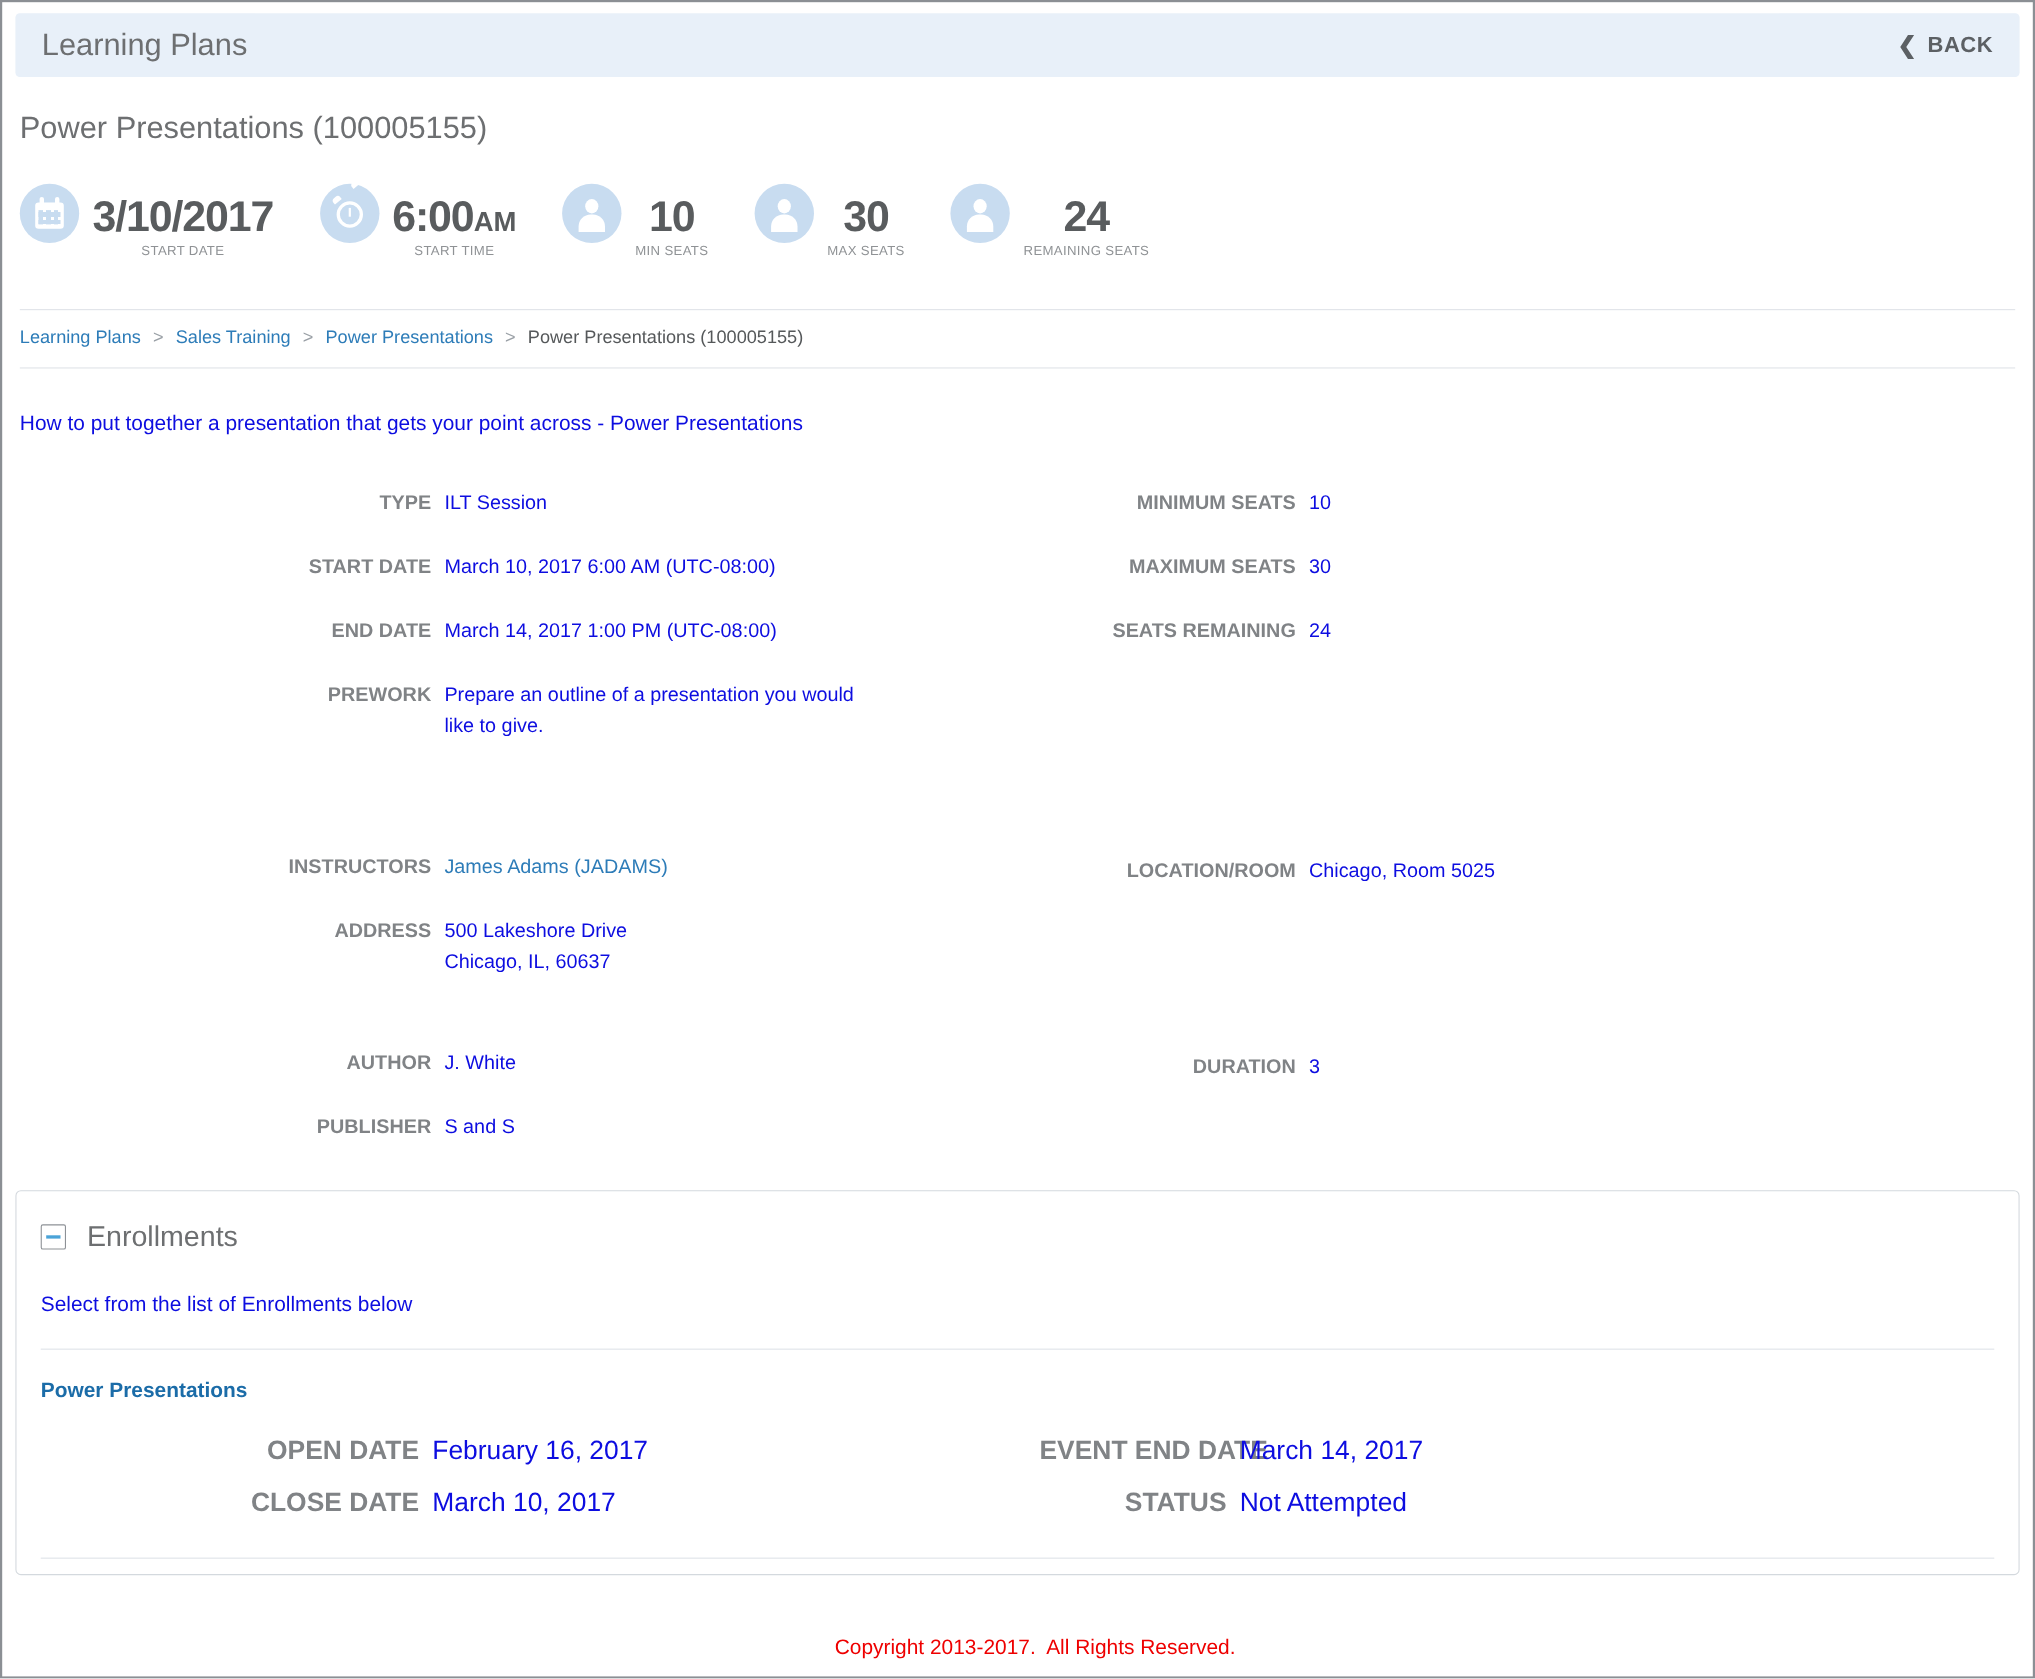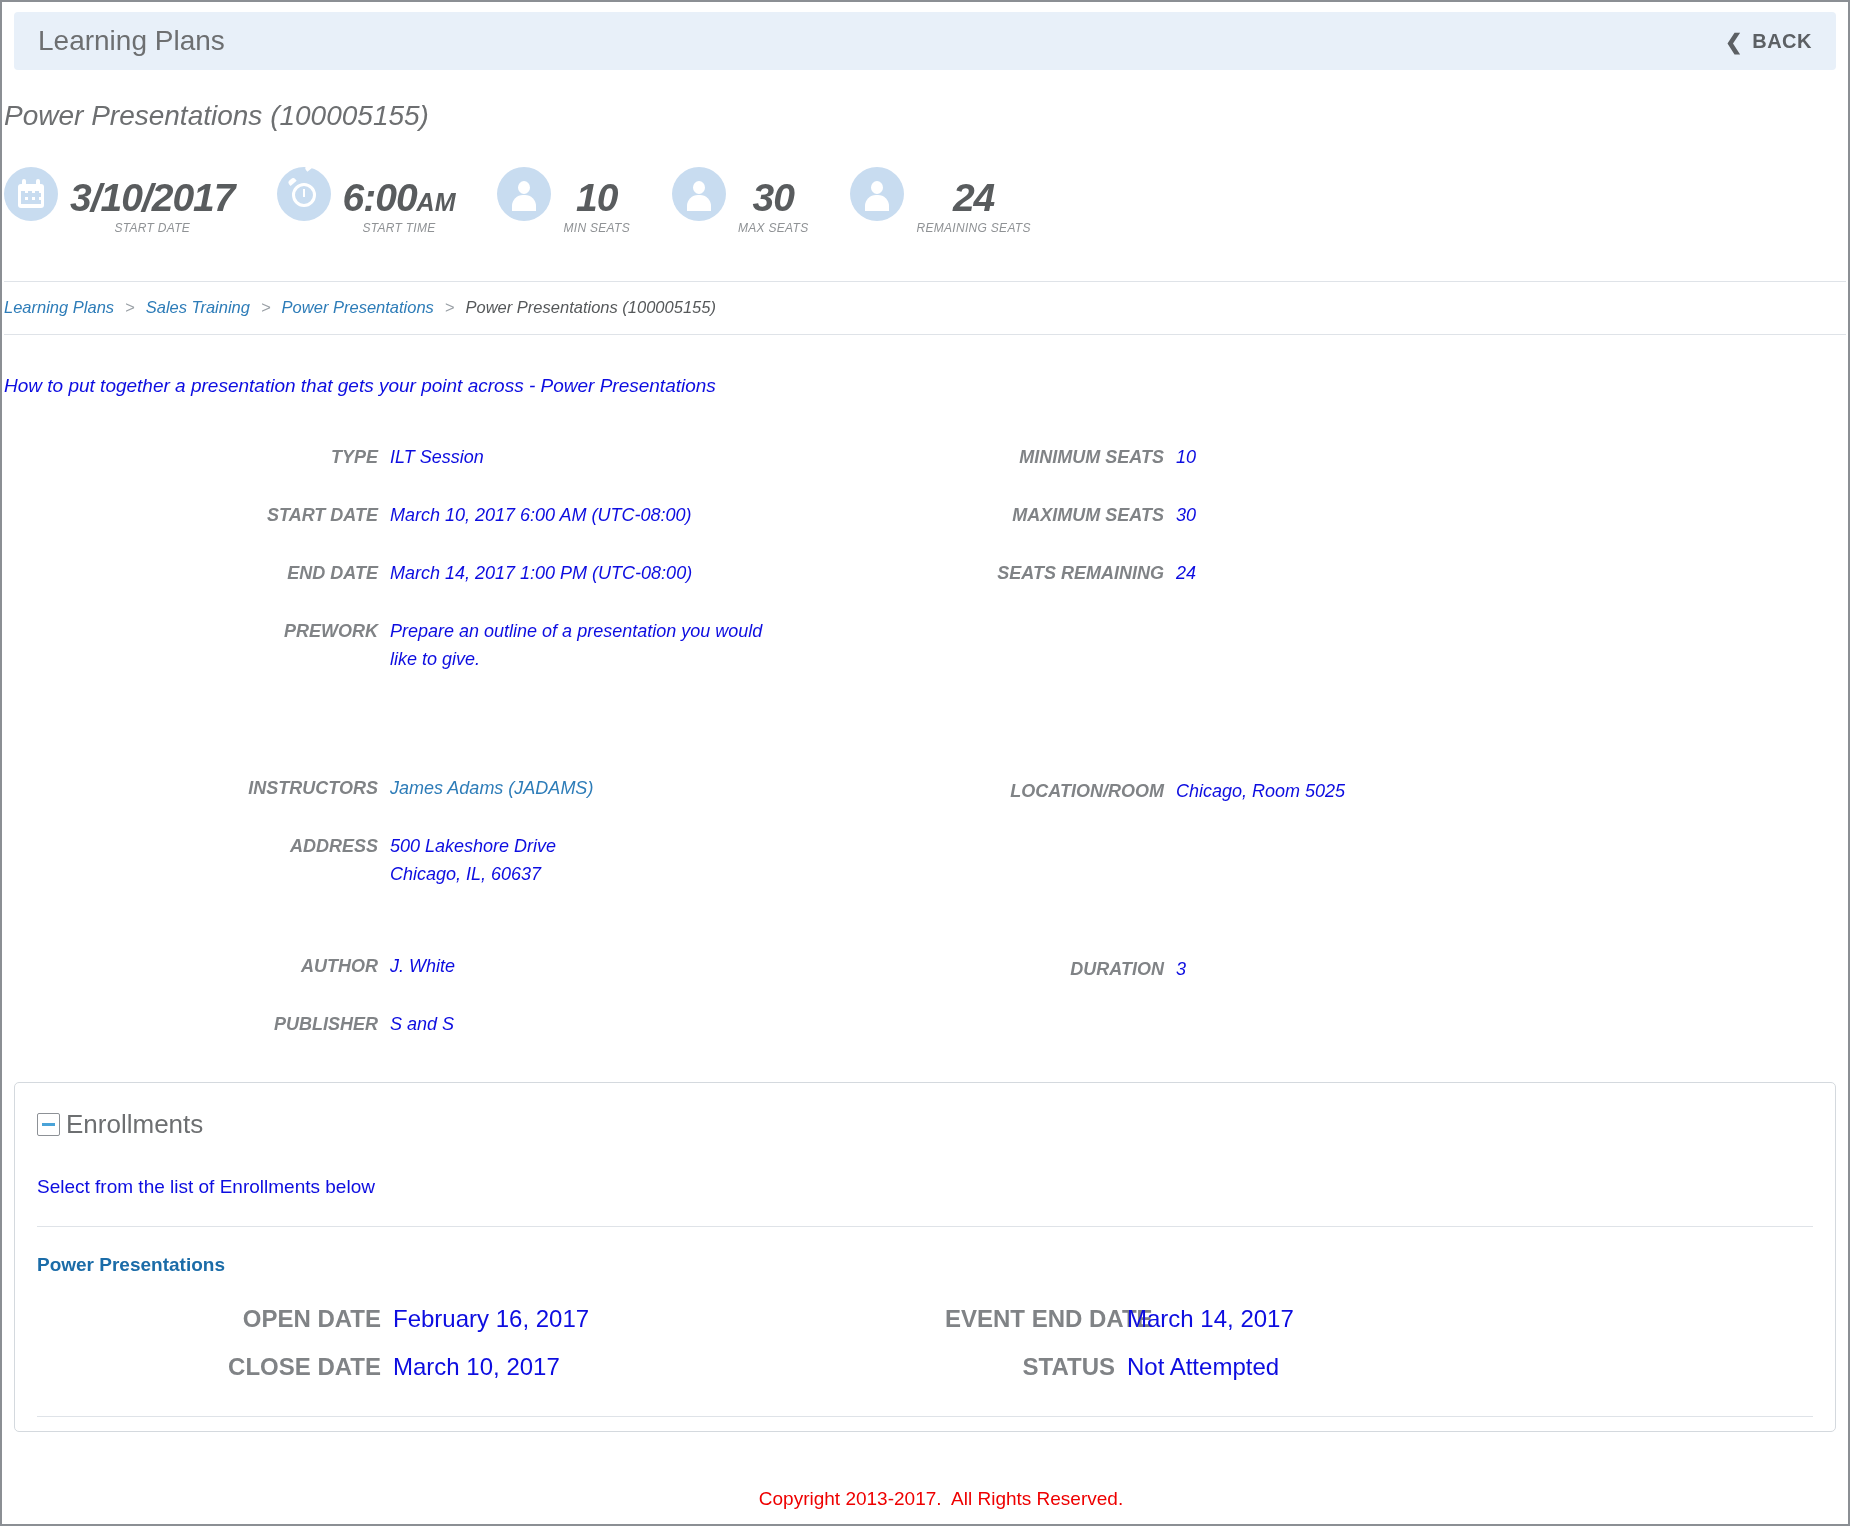--- a/index.html
+++ b/index.html
@@ -8,21 +8,21 @@
   .page { width:1850px; height:1526px; border:2px solid #8b8f94; background:#fff; overflow:hidden; position:relative; }
 
   
   .topbar { margin:10px 12px 0; background:#e8f0f9; border-radius:4px; height:58px;
             display:flex; align-items:center; justify-content:space-between; padding:0 24px; }
   .topbar-title { font-size:28px; font-weight:400; color:#6d6f71; }
   .back-btn { display:flex; align-items:center; gap:9px; color:#5c6064; font-weight:bold;
               font-size:20px; text-decoration:none; cursor:pointer; letter-spacing:.5px; }
   .back-chevron { font-size:21px; line-height:1; }
 
-  main { padding:0 2px;font-style:italic; }
+  main { padding:0 16px; }
   .course-title { margin-top:30px; font-size:28px; font-weight:400; color:#6d6f71; }
 
   
   .stats { display:flex; align-items:center; margin-top:20px; gap:42px; }
   .stat { display:flex; align-items:center; gap:12px; }
   .stat-icon { width:54px; height:54px; border-radius:50%; background:#c8dcf0;
                display:flex; align-items:center; justify-content:center; flex:0 0 auto; position:relative; }
   .stat-body { display:flex; flex-direction:column; align-items:center; }
   .stat-value { font-size:39px; font-weight:bold; color:#595c5e; line-height:1; letter-spacing:-1px;margin-top:26px; }
   .stat-suffix { font-size:25px; letter-spacing:0; }
@@ -67,21 +67,21 @@
   .dvalue { margin-left:12px; color:#0d0de0; }
   .dvalue.linkstyle { color:#2d7cb8; cursor:pointer; text-decoration:none; }
   .dvalue.wrap { max-width:385px; }
   .gap-prework { margin-bottom:101px; }
   .gap-address { margin-bottom:64px; }
   .gap-seats { margin-bottom:190px; }
   .gap-location { margin-bottom:150px; }
 
   
   .enroll-box { margin:14px 12px 0; border:1px solid #d4d9de; border-radius:5px; padding:26px 22px 14px; }
-  .enroll-head { display:flex; align-items:center; gap:6px; }
+  .enroll-head { display:flex; align-items:center; gap:19px; }
   .collapse-btn { width:23px; height:23px; background:#fff; border:1px solid #8d9196; border-radius:2px;
                   display:flex; align-items:center; justify-content:center; cursor:pointer; padding:0; }
   .collapse-bar { width:13px; height:3px; background:#4aa3d8; }
   .enroll-title { font-size:26px; font-weight:400; color:#6d6f71; }
   .select-link { display:inline-block; margin-top:36px; color:#0d0de0; font-size:19px; text-decoration:none; cursor:pointer; }
   .enroll-div1 { margin-top:28px; }
   .enroll-course { display:inline-block; margin-top:27px; font-size:19px; font-weight:bold; color:#1b6ca8; text-decoration:none; cursor:pointer; }
   .enroll-grid { display:flex; margin-top:30px; }
   .enroll-grid .half-left { width:908px; flex:0 0 auto; }
   .enroll-grid .half-right { flex:1; }

